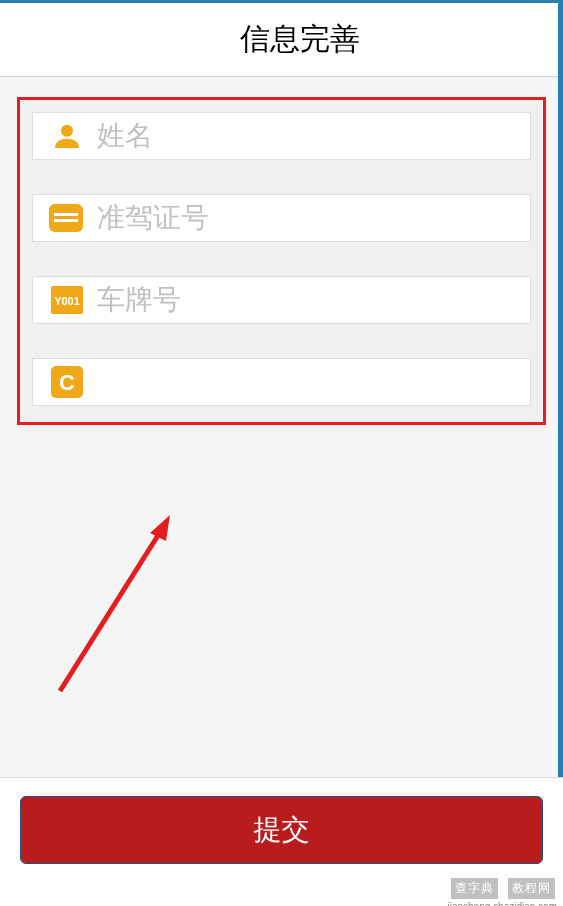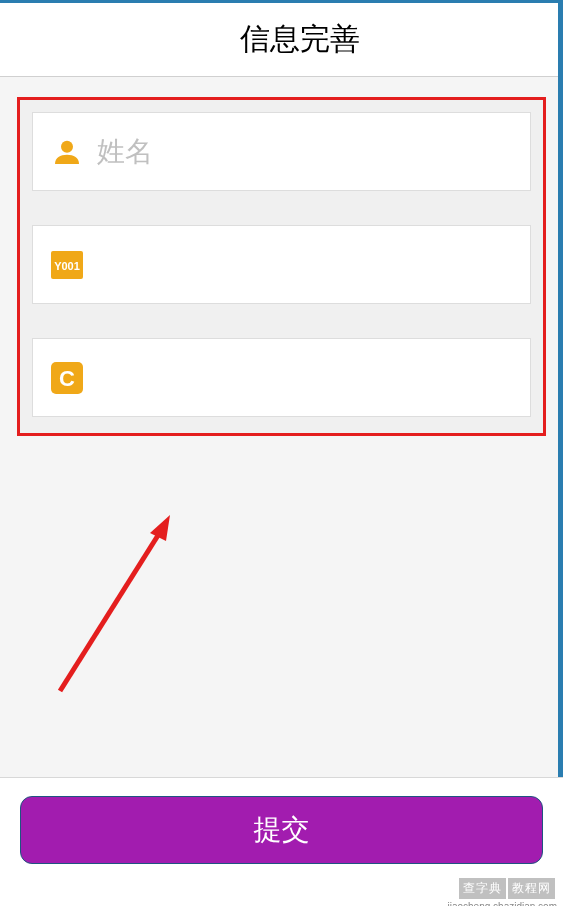--- a/index.html
+++ b/index.html
@@ -44,21 +44,21 @@
       padding: 12px 12px 16px 12px;
       border: 3px solid #e41e1e;
       background: #f0f0f0;
     }
     
     .input-row {
       display: flex;
       align-items: center;
       background: #ffffff;
       border: 1px solid #ddd;
-      height: 79px;
+      height: 48px;
       padding: 0 14px;
       margin-bottom: 34px;
     }
     
     .input-row:last-child {
       margin-bottom: 0;
     }
     
     .input-icon {
       width: 36px;
@@ -97,34 +97,34 @@
       left: 0;
       right: 0;
       padding: 18px 20px 42px 20px;
       background: #ffffff;
       border-top: 1px solid #d8d8d8;
     }
     
     .submit-button {
       width: 100%;
       height: 68px;
-      background: #a21caf;
+      background: #b91c1c;
       border: 1px solid #1f5580;
       color: #ffffff;
       font-size: 28px;
       cursor: pointer;
-      border-radius: 12px;
+      border-radius: 6px;
     }
     
     .watermark {
       position: absolute;
       bottom: 7px;
       right: 8px;
       display: flex;
-      gap: 2px;
+      gap: 10px;
       text-align: right;
     }
     
     .watermark-box {
       background: rgba(140,140,140,0.55);
       color: #fff;
       font-size: 12px;
       padding: 2px 4px;
       letter-spacing: 1px;
     }
@@ -153,28 +153,39 @@
   <div class="input-row">
     <span class="input-icon">
       <svg width="32" height="32" viewBox="0 0 24 24" fill="#f0a818">
         <circle cx="12" cy="8" r="4.5"></circle>
         <path d="M3 21 C3 16, 7 14, 12 14 C17 14, 21 16, 21 21 Z"></path>
       </svg>
     </span>
     <input class="input-field" type="text" placeholder="姓名" style="">
   </div>
 
+  <div class="input-row">
+    <span class="input-icon">
+      <svg width="34" height="28" viewBox="0 0 34 28">
+        <rect x="0" y="0" width="34" height="28" rx="6" fill="#f0a818"></rect>
+        <rect x="5" y="9" width="24" height="3" fill="#fff"></rect>
+        <rect x="5" y="15" width="24" height="3" fill="#fff"></rect>
+      </svg>
+    </span>
+    <input class="input-field" type="text" placeholder="准驾证号" style="">
+  </div>
 
   <div class="input-row">
     <span class="input-icon">
       <svg width="32" height="28" viewBox="0 0 32 28">
         <rect x="0" y="0" width="32" height="28" rx="2" fill="#f0a818"></rect>
         <text x="16" y="19" font-size="11" font-weight="bold" text-anchor="middle" fill="#fff">Y001</text>
       </svg>
     </span>
+    <input class="input-field" type="text" placeholder="车牌号" style="">
   </div>
 
   <div class="input-row">
     <span class="input-icon">
       <svg width="32" height="32" viewBox="0 0 32 32">
         <rect x="0" y="0" width="32" height="32" rx="5" fill="#f0a818"></rect>
         <text x="16" y="24" font-size="22" font-weight="bold" text-anchor="middle" fill="#fff">C</text>
       </svg>
     </span>
   </div>

